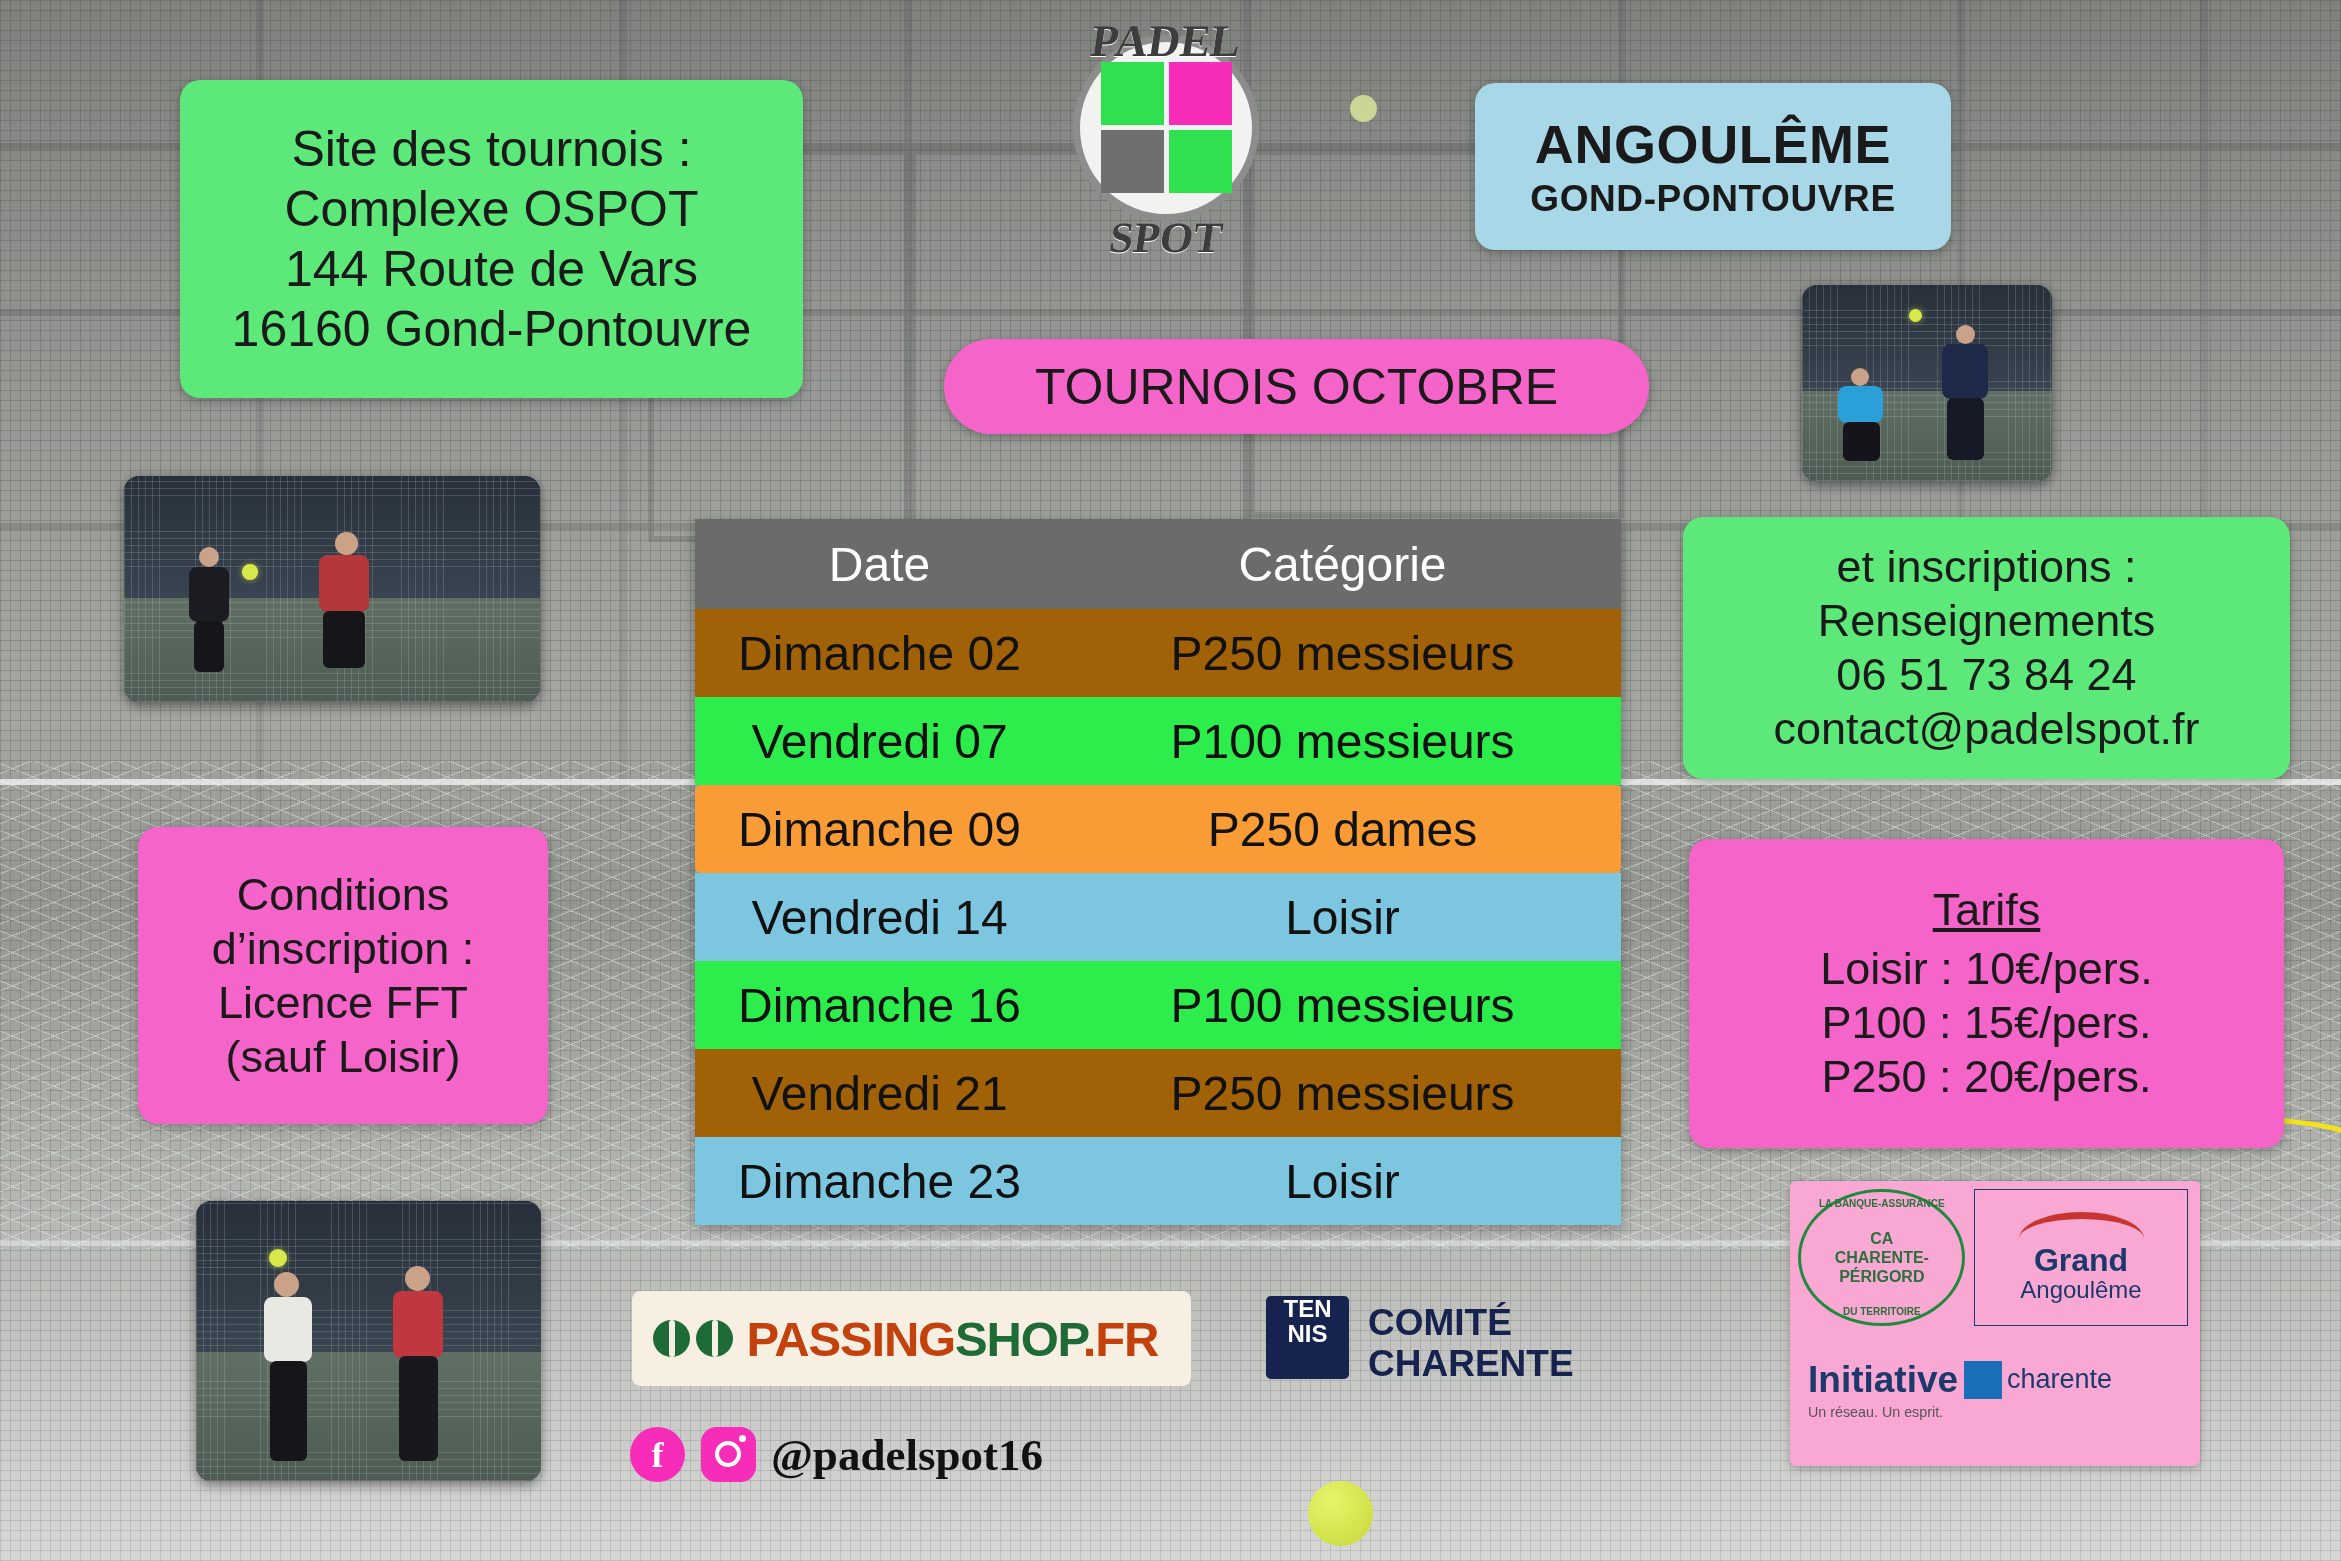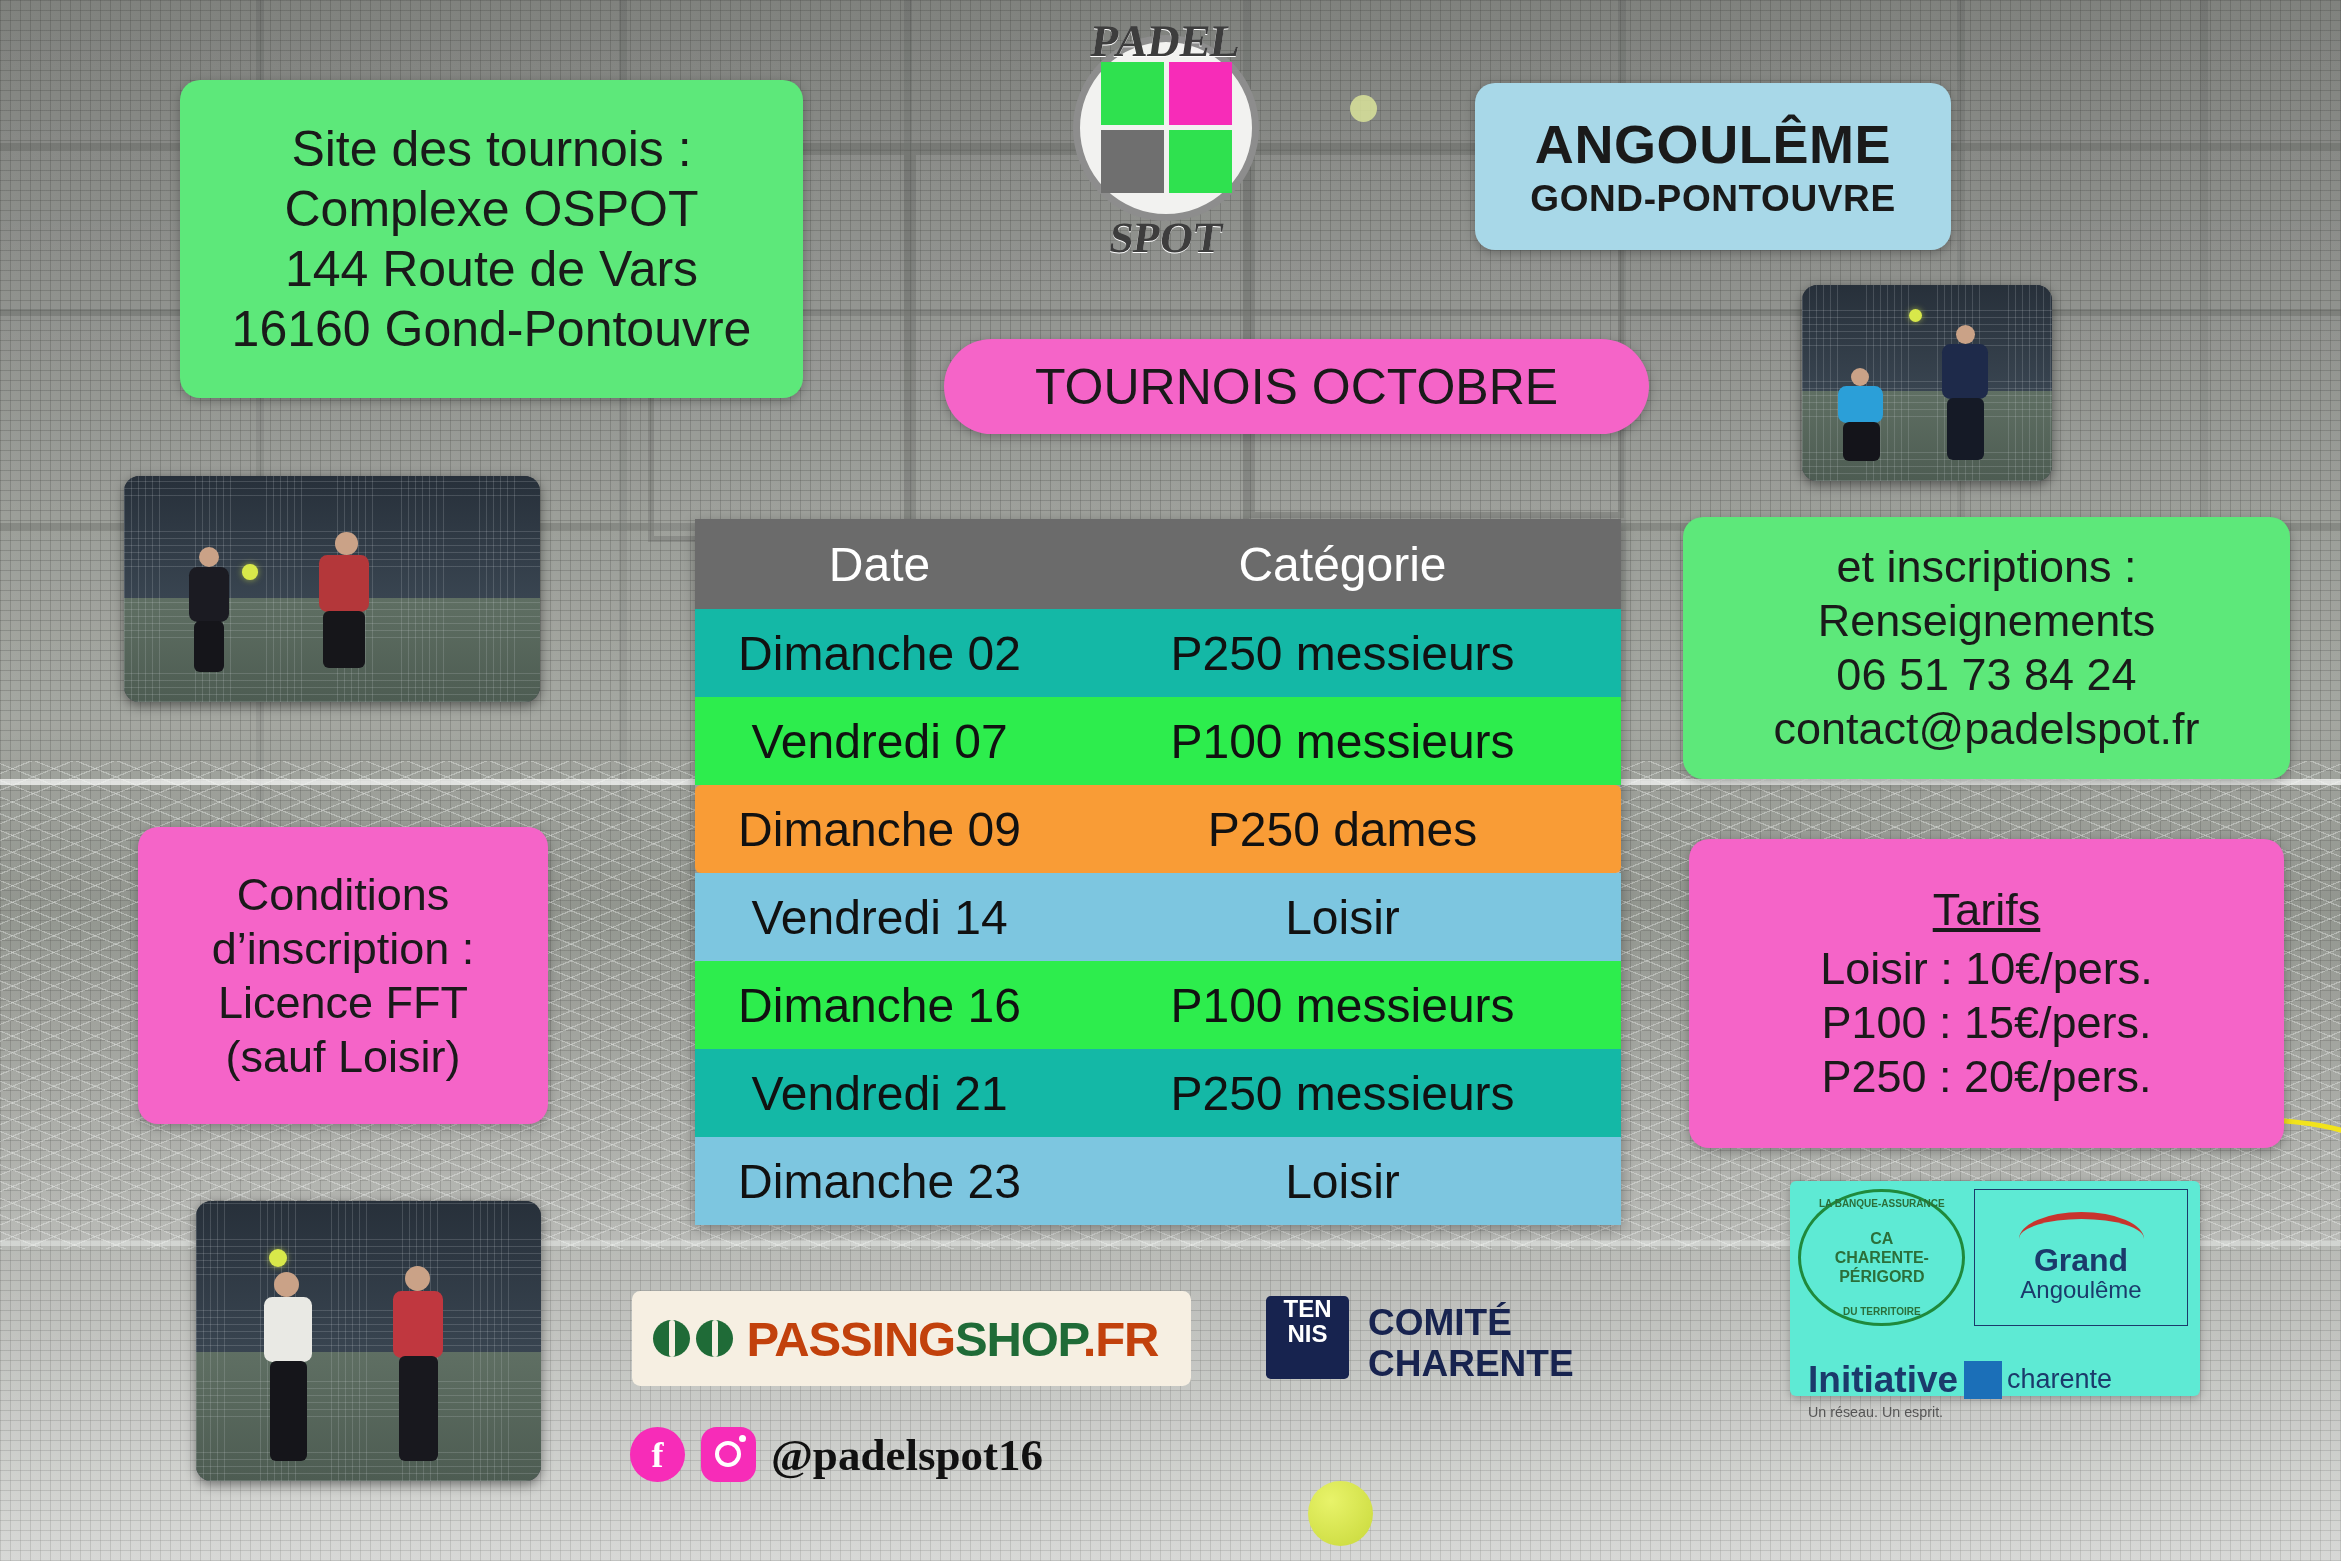--- a/index.html
+++ b/index.html
@@ -167,21 +167,21 @@
     color: #111;
   }
   .srow .c1 { width: 369px; text-align: center; }
   .srow .c2 { flex: 1;      text-align: center; }
   .shead {
     background: #6b6b6b;
     color: #ffffff;
     height: 90px;
     font-size: 48px;
   }
-  .r-pink   { background: #14b8a6; }
+  .r-pink   { background: #a16207; }
   .r-green  { background: #2ded4d; }
   .r-orange { background: #f99c36; border-radius: 6px; }
   .r-blue   { background: #7dc6e0; }
 
   
   .photo {
     position: absolute;
     border-radius: 15.5px;
     overflow: hidden;
     box-shadow: 0 3.6px 12px rgba(0,0,0,.45);
@@ -292,22 +292,22 @@
   #comite {
     position: absolute;
     left: 1368px; top: 1302px;
     color: #17234f;
     font-size: 37px; font-weight: 800; line-height: 1.12;
   }
 
   #sponsor-block {
     position: absolute;
     left: 1790px; top: 1181px;
-    width: 410px; height: 215px;
-    background: #5eead4;
+    width: 410px; height: 285px;
+    background: #f9a8d4;
     border-radius: 6px;
     box-shadow: 0 2.4px 8.3px rgba(0,0,0,.25);
   }
   #ca-logo {
     position: absolute; left: 8.3px; top: 8.3px; width: 167px; height: 137px;
     border: 3px solid #1f8a3c; border-radius: 50%;
     box-sizing: border-box;
     display: flex; flex-direction: column; align-items: center; justify-content: center;
     text-align: center;
   }

